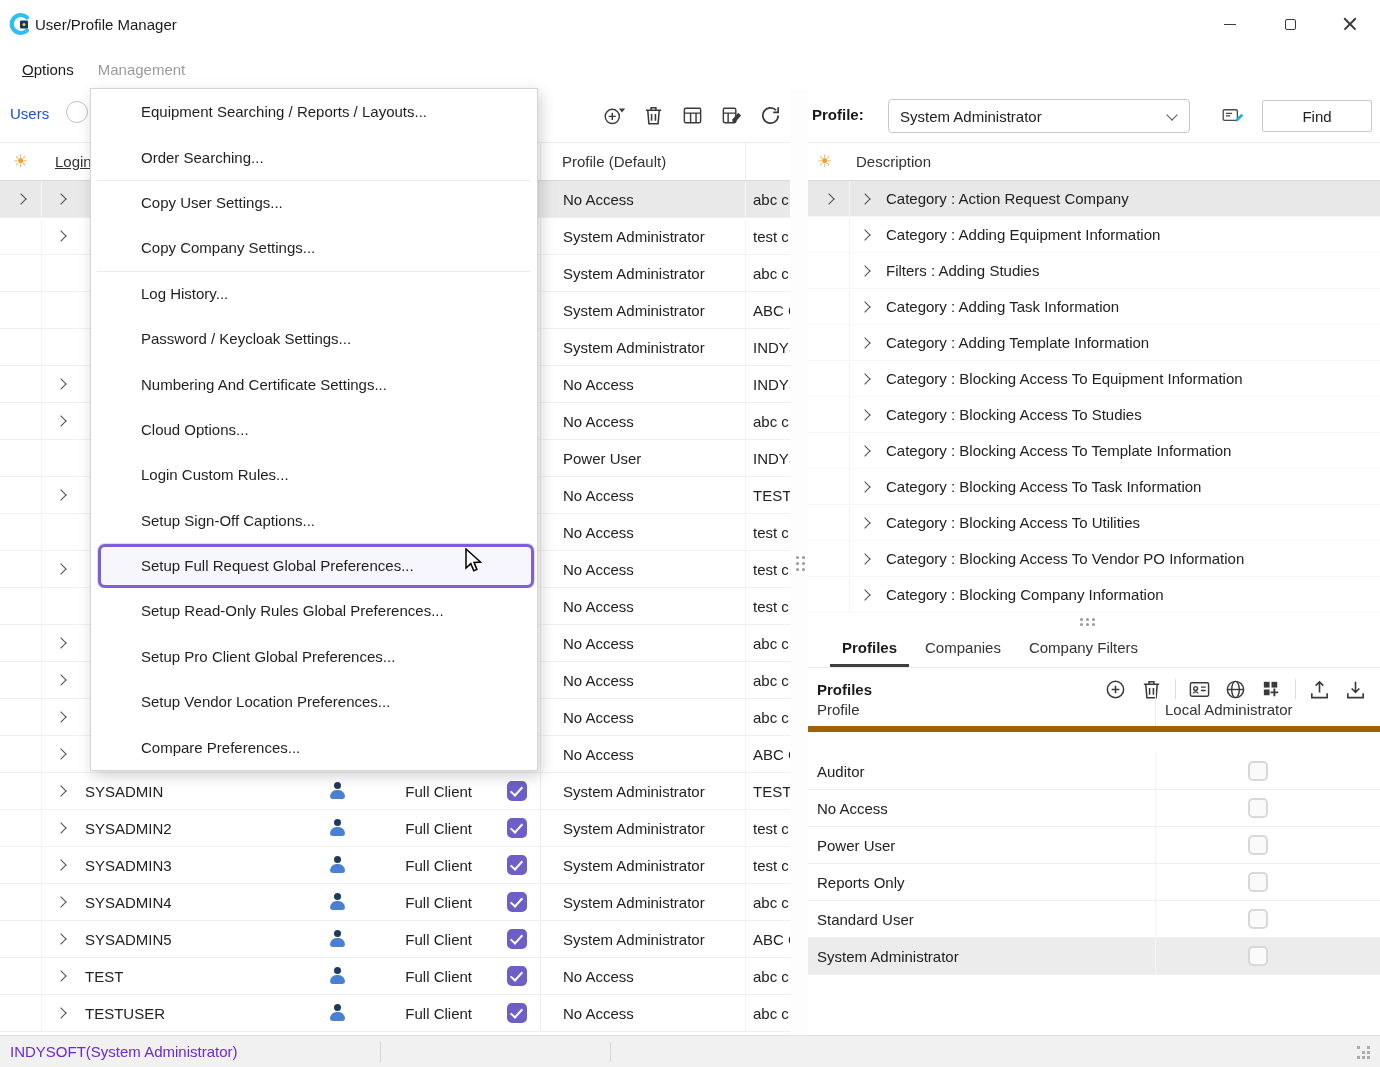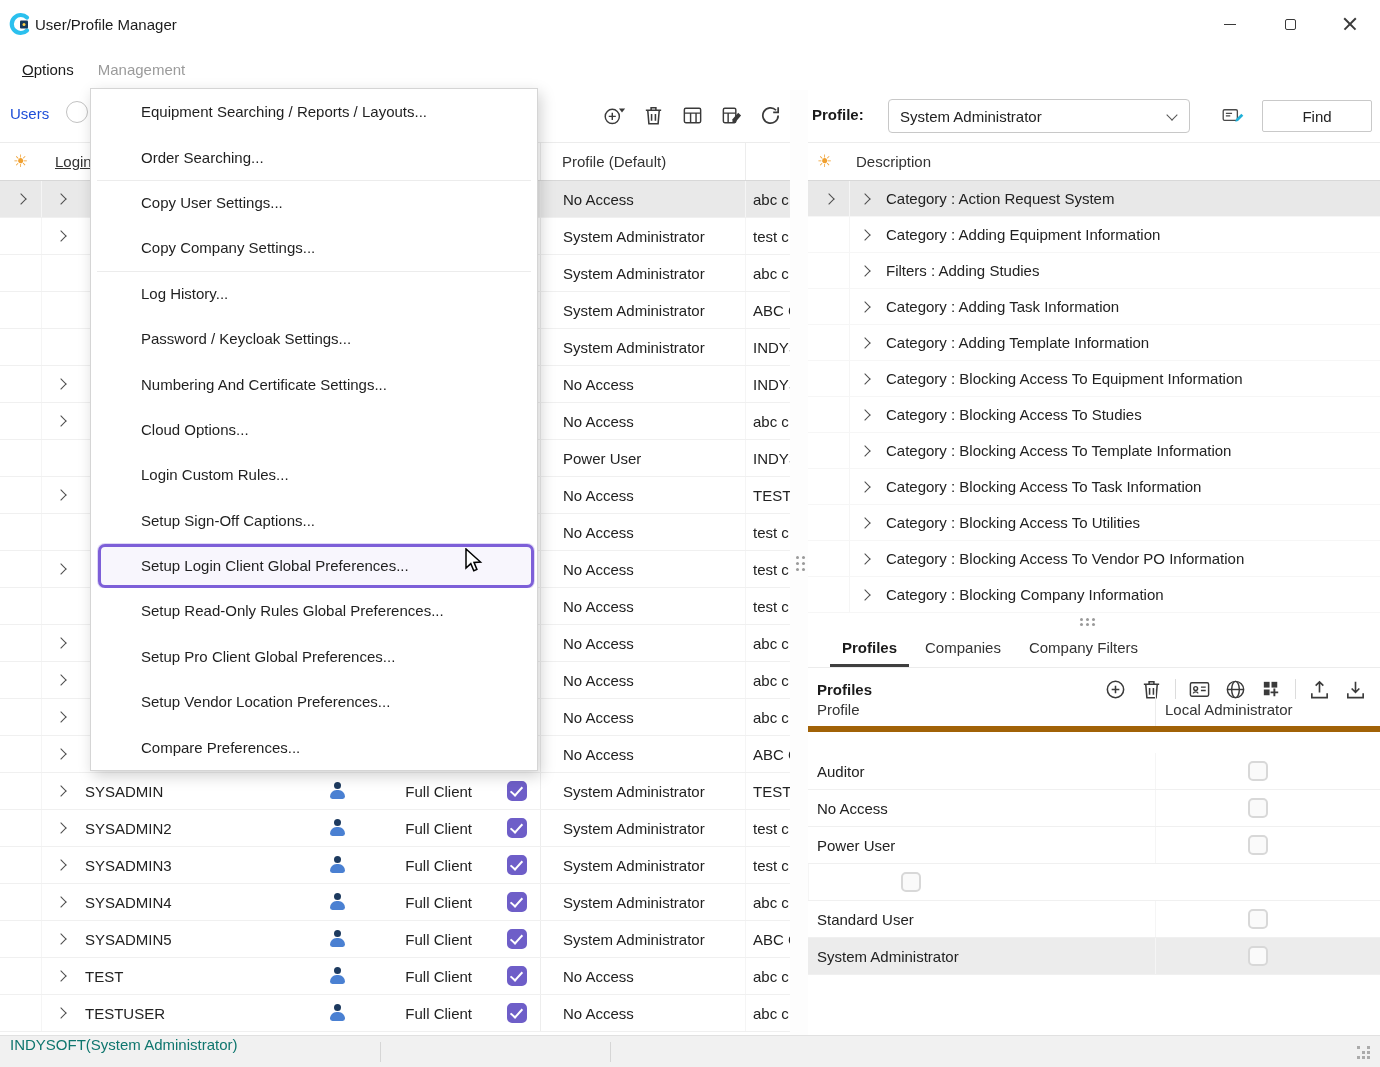--- a/index.html
+++ b/index.html
@@ -104,21 +104,21 @@
   .pt-vl { position:absolute; left:347px; top:0; bottom:0; width:1px; background:#ececec; }
 
   .profiles-rows { position:absolute; left:0; top:663px; width:572px; }
   .p-row { display:flex; height:37px; align-items:center; border-bottom:1px solid #f0f0f0; }
   .p-row.selected { background:#ececec; }
   .p-name { width:347px; padding-left:9px; }
   .p-check { width:225px; display:flex; padding-left:92px; border-left:1px solid #f5f5f5; height:100%; align-items:center; }
 
   
   .statusbar { position:absolute; left:0; top:1035px; width:1380px; height:32px; background:#f1f1f1; border-top:1px solid #e1e1e1; }
-  .status-text { position:absolute; left:10px; top:0; color:#0f766e; }
+  .status-text { position:absolute; left:10px; top:7px; color:#6d28d9; }
   .sb-div { position:absolute; top:6px; width:1px; height:20px; background:#d6d6d6; }
   .grip-dot { position:absolute; right:20px; bottom:18px; width:3px; height:3px; background:#ababab;
               box-shadow:10px 0 0 #ababab,5px 5px 0 #ababab,10px 5px 0 #ababab,0 10px 0 #ababab,5px 10px 0 #ababab,10px 10px 0 #ababab; }
 
   
   .dropdown-menu { position:absolute; left:90px; top:88px; width:448px; background:#fff; border:1px solid #d5d5d5; box-shadow:3px 5px 14px rgba(0,0,0,0.18); z-index:50; }
   .menu-item { height:45.4px; display:flex; align-items:center; padding-left:50px; color:#1f1f1f; white-space:nowrap; background:#fff; }
   .menu-item.highlighted { height:44px; margin:0.7px 3px 0.7px 7px; border:3px solid #7d5fd8; border-radius:7px; background:#f8f6fd; padding-left:40px; box-shadow:0 0 0 1px rgba(125,95,216,0.25); }
   .menu-sep { position:absolute; left:6px; right:6px; height:1px; background:#ececec; }
 
@@ -641,21 +641,21 @@
     <span class="h-desc">Description</span>
   </div>
   <div id="category-rows">
       <div class="cat-row selected">
     <div class="c-outer">
           <span class="chev" style="visibility: visible;"></span>
         </div>
     <div class="cat-chev-cell">
           <span class="chev"></span>
         </div>
-    <div class="cat-label">Category : Action Request System</div>
+    <div class="cat-label">Category : Action Request Company</div>
   </div>
       <div class="cat-row">
     <div class="c-outer">
           <span class="chev" style="visibility: hidden;"></span>
         </div>
     <div class="cat-chev-cell">
           <span class="chev"></span>
         </div>
     <div class="cat-label">Category : Adding Equipment Information</div>
   </div>
@@ -829,20 +829,21 @@
           <span class="checkbox"></span>
         </div>
   </div>
       <div class="p-row">
     <div class="p-name">Power User</div>
     <div class="p-check">
           <span class="checkbox"></span>
         </div>
   </div>
       <div class="p-row">
+    <div class="p-name">Reports Only</div>
     <div class="p-check">
           <span class="checkbox"></span>
         </div>
   </div>
       <div class="p-row">
     <div class="p-name">Standard User</div>
     <div class="p-check">
           <span class="checkbox"></span>
         </div>
   </div>
@@ -866,21 +867,21 @@
     <div class="menu-item">Equipment Searching / Reports / Layouts...</div>
     <div class="menu-item">Order Searching...</div>
     <div class="menu-item">Copy User Settings...</div>
     <div class="menu-item">Copy Company Settings...</div>
     <div class="menu-item">Log History...</div>
     <div class="menu-item">Password / Keycloak Settings...</div>
     <div class="menu-item">Numbering And Certificate Settings...</div>
     <div class="menu-item">Cloud Options...</div>
     <div class="menu-item">Login Custom Rules...</div>
     <div class="menu-item">Setup Sign-Off Captions...</div>
-    <div class="menu-item highlighted">Setup Login Client Global Preferences...</div>
+    <div class="menu-item highlighted">Setup Full Request Global Preferences...</div>
     <div class="menu-item">Setup Read-Only Rules Global Preferences...</div>
     <div class="menu-item">Setup Pro Client Global Preferences...</div>
     <div class="menu-item">Setup Vendor Location Preferences...</div>
     <div class="menu-item">Compare Preferences...</div>
     <div class="menu-sep" style="top: 90.8px;"></div>
     <div class="menu-sep" style="top: 181.6px;"></div>
   </div>
 
 <svg class="cursor" width="24" height="26" viewBox="0 0 24 26">
   <path d="M3 1 L3 20 L7.8 15.6 L10.8 22.8 L13.9 21.4 L11 14.4 L17.5 14 Z" fill="#ffffff" stroke="#000" stroke-width="1.5"></path>

